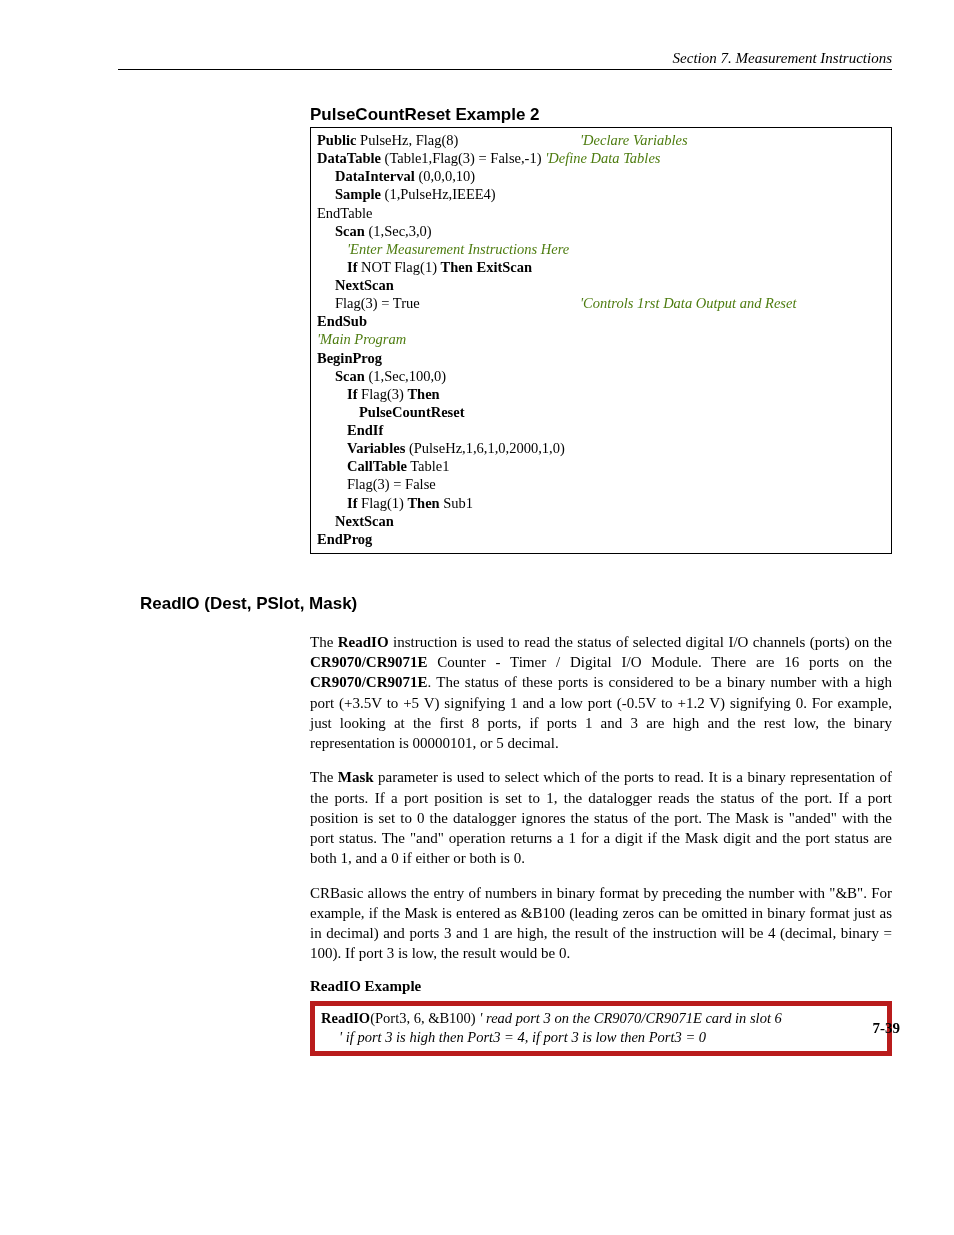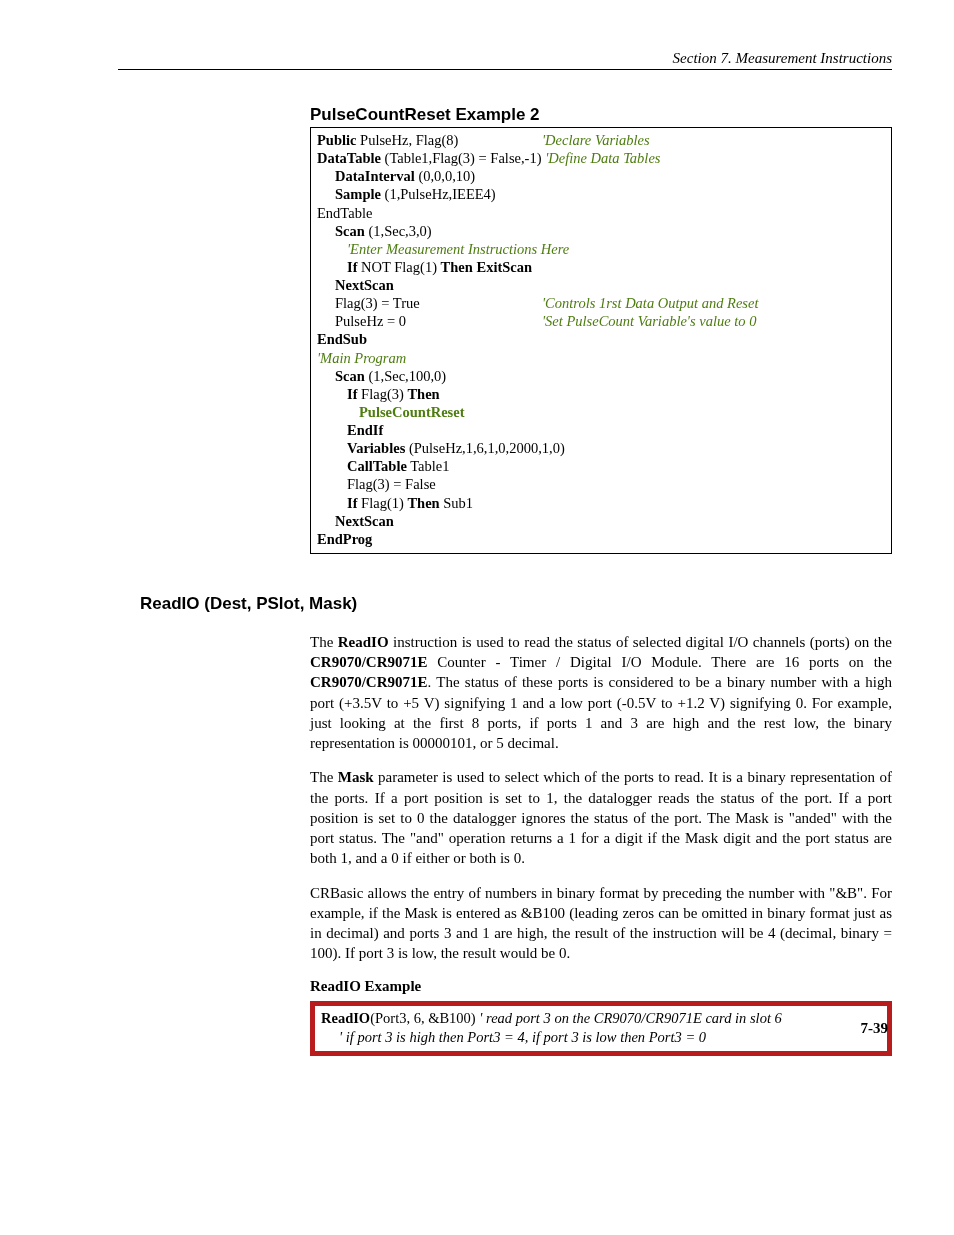--- a/index.html
+++ b/index.html
@@ -36,27 +36,27 @@
     font-weight: bold;
     font-size: 17px;
     margin-bottom: 2px;
   }
   .code-box {
     border: 1px solid #000;
     padding: 3px 6px 5px 6px;
     font-size: 14.5px;
     line-height: 1.25;
   }
-  .row { display: flex; }
+  .row { display: flex; gap: 38px; }
   .c1 { flex: 0 0 225px; }
   .c2 { flex: 1; }
   .b { font-weight: bold; }
   .i { font-style: italic; }
   .g { color: #4d7c0f; font-style: italic; }
-  .blue { color: #4d7c0f; font-weight: bold; }
+  .blue { color: #000000; font-weight: bold; }
   .ind1 { padding-left: 18px; }
   .ind2 { padding-left: 30px; }
   .ind3 { padding-left: 42px; }
   .section-head {
     font-family: Arial, Helvetica, sans-serif;
     font-weight: bold;
     font-size: 17px;
     margin-left: 22px;
     margin-top: 40px;
     margin-bottom: 18px;
@@ -73,21 +73,21 @@
   }
   .small-box {
     border: 5px solid #b91c1c;
     padding: 3px 6px;
     font-size: 14.5px;
     line-height: 1.35;
   }
   .pgnum {
     position: absolute;
     bottom: 40px;
-    right: 94px;
+    right: 82px;
     font-weight: bold;
     font-size: 15px;
   }
 </style>
 </head>
 <body>
 
 <div class="page">
 
   <div class="hdr">Section 7.  Measurement Instructions</div>
@@ -106,26 +106,23 @@
       <div class="ind1"><span class="b">Sample</span><span> (1,PulseHz,IEEE4)</span></div>
       <div>EndTable</div>
       <div class="ind1"><span class="b">Scan</span><span> (1,Sec,3,0)</span></div>
       <div class="ind2"><span class="g">'Enter Measurement Instructions Here</span></div>
       <div class="ind2"><span class="b">If</span><span>  NOT Flag(1) </span><span class="b">Then ExitScan</span></div>
       <div class="ind1"><span class="b">NextScan</span></div>
       <div class="row ind1">
         <div class="c1" style="flex-basis:207px"><span>Flag(3) = True</span></div>
         <div class="c2"><span class="g">'Controls 1rst Data Output and Reset</span></div>
       </div>
-      <div class="row ind1">
-        <div class="c1" style="flex-basis:207px"><span>PulseHz = 0</span></div>
-        <div class="c2"><span class="g">'Set PulseCount Variable's value to 0</span></div>
-      </div>
       <div><span class="b">EndSub</span></div>
       <div><span class="g">'Main Program</span></div>
+      <div><span class="b">BeginProg</span></div>
       <div class="ind1"><span class="b">Scan</span><span> (1,Sec,100,0)</span></div>
       <div class="ind2"><span class="b">If</span><span> Flag(3) </span><span class="b">Then</span></div>
       <div class="ind3"><span class="blue">PulseCountReset</span></div>
       <div class="ind2"><span class="b">EndIf</span></div>
       <div class="ind2"><span class="b">Variables</span><span> (PulseHz,1,6,1,0,2000,1,0)</span></div>
       <div class="ind2"><span class="b">CallTable</span><span> Table1</span></div>
       <div class="ind2"><span>Flag(3) = False</span></div>
       <div class="ind2"><span class="b">If</span><span> Flag(1)   </span><span class="b">Then</span><span> Sub1</span></div>
       <div class="ind1"><span class="b">NextScan</span></div>
       <div><span class="b">EndProg</span></div>

